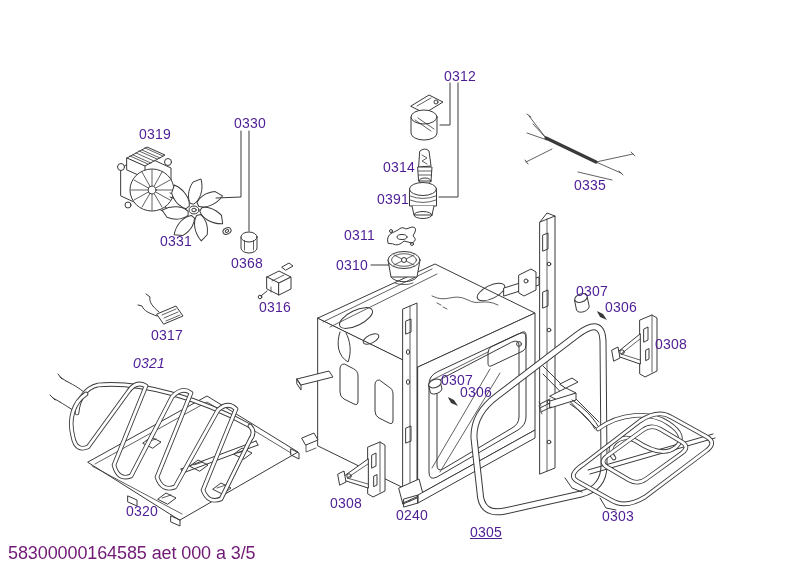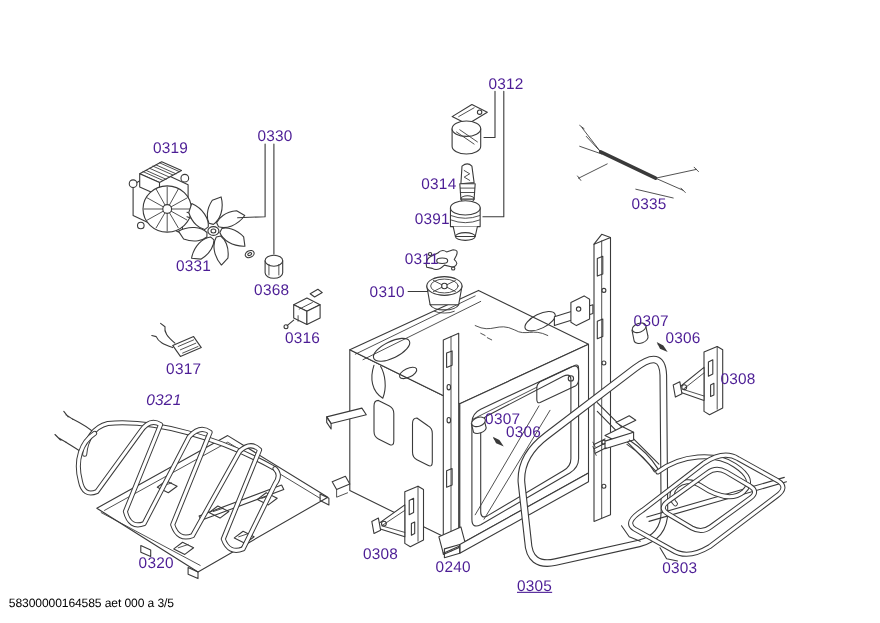--- a/index.html
+++ b/index.html
@@ -12,21 +12,21 @@
   #diagram-svg .df{fill:#3a3a3a;stroke:none;} 
   #diagram-svg .thin{stroke-width:0.8;}
   
   #diagram-svg .t2o{stroke-width:7;}
   #diagram-svg .t2i{stroke:#ffffff;stroke-width:5;}
   #diagram-svg .t3o{stroke-width:4.6;}
   #diagram-svg .t3i{stroke:#ffffff;stroke-width:2.8;}
   #diagram-svg .cable{stroke-width:3.2;}
   .callout{position:absolute;font-size:14px;line-height:1;color:#4c1d95;white-space:nowrap;
            letter-spacing:0.2px;}
-  #doc-code{position:absolute;left:8px;top:543px;font-size:11px;color:#000000;
+  #doc-code{position:absolute;left:8px;top:543px;font-size:18px;color:#701a75;
             letter-spacing:-0.1px;white-space:nowrap;}
 </style>
 </head>
 <body>
 
 <div id="page">
 
 <svg id="diagram-svg" width="800" height="566" viewBox="0 0 800 566" xmlns="http://www.w3.org/2000/svg">
 
   <g>
@@ -319,21 +319,21 @@
   </g>
 </svg>
 
   <div id="callout-layer">
       <span class="callout" style="left: 139px; top: 127px;">0319</span>
       <span class="callout" style="left: 234px; top: 116px;">0330</span>
       <span class="callout" style="left: 444px; top: 69px;">0312</span>
       <span class="callout" style="left: 574px; top: 134px; margin-top: 44px;">0335</span>
       <span class="callout" style="left: 383px; top: 160px;">0314</span>
       <span class="callout" style="left: 377px; top: 192px;">0391</span>
-      <span class="callout" style="left: 368px; top: 228px;">0311</span>
+      <span class="callout" style="left: 344px; top: 228px;">0311</span>
       <span class="callout" style="left: 160px; top: 234px;">0331</span>
       <span class="callout" style="left: 231px; top: 256px;">0368</span>
       <span class="callout" style="left: 336px; top: 258px;">0310</span>
       <span class="callout" style="left: 259px; top: 300px;">0316</span>
       <span class="callout" style="left: 576px; top: 284px;">0307</span>
       <span class="callout" style="left: 605px; top: 300px;">0306</span>
       <span class="callout" style="left: 151px; top: 328px;">0317</span>
       <span class="callout" style="left: 655px; top: 337px;">0308</span>
       <span class="callout" style="left: 133px; top: 356px; font-style: italic;">0321</span>
       <span class="callout" style="left: 441px; top: 373px;">0307</span>

